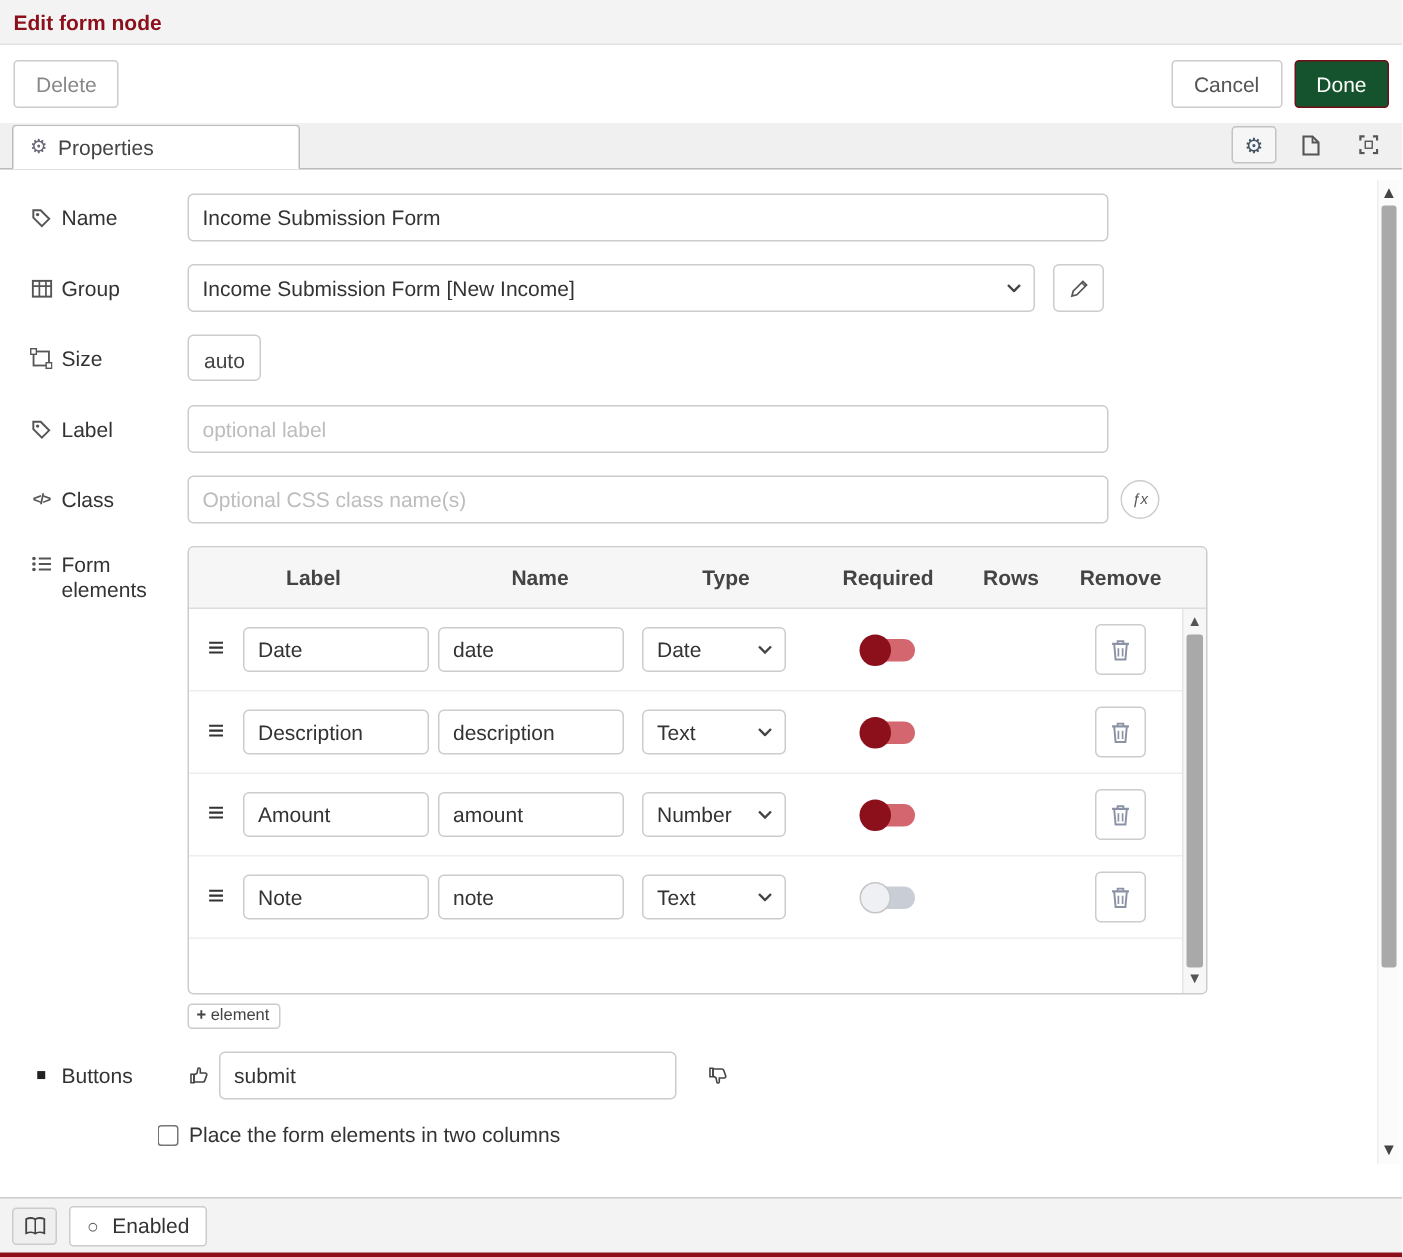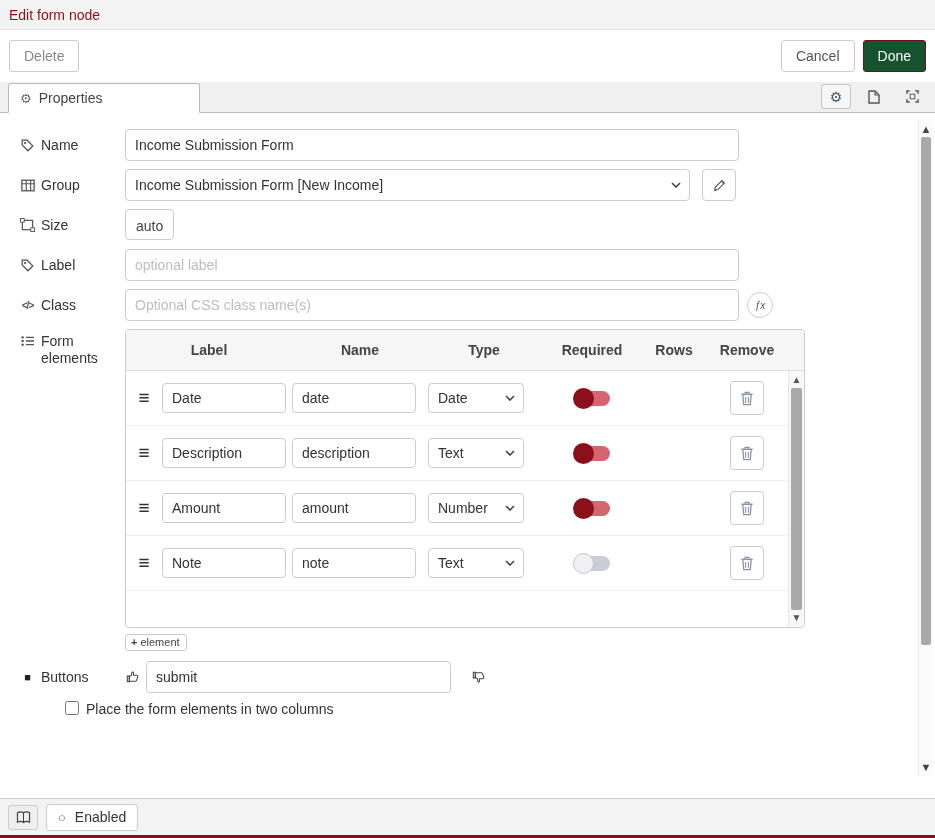--- a/index.html
+++ b/index.html
@@ -2,40 +2,40 @@
 <html><head>
 <meta charset="utf-8">
 <style>
   *{box-sizing:border-box;margin:0;padding:0}
   html,body{background:#fff}
   body{font-family:"Liberation Sans","DejaVu Sans",sans-serif;font-size:14px;color:#333}
   .dialog{position:relative;width:935px;height:838px;background:#fff;overflow:hidden}
 
   
   .dlg-header{height:30px;background:#f3f3f3;border-bottom:1px solid #e3e3e3;display:flex;align-items:center;padding:0 9px}
-  .dlg-title{color:#8C101C;font-weight:normal;font-size:14px}
+  .dlg-title{color:#8C101C;font-weight:bold;font-size:14px}
 
   
   .dlg-actions{height:52px;background:#fff;display:flex;align-items:center;padding:0 9px}
   .btn{height:32px;padding:0 14px;background:#fff;border:1px solid #ccc;border-radius:3px;font:inherit;color:#888;cursor:pointer}
   .btn.mid{color:#555}
   .btn.primary{background:#14532d;border-color:#701019;color:#fff;margin-left:8px}
   .spacer{flex:1}
 
   
   .tabbar{height:31px;background:#f0f0f0;border-bottom:1px solid #bbb;display:flex;align-items:flex-end;padding:0 8px;position:relative}
   .tab{height:30px;margin-bottom:-1px;width:192px;background:#fff;border:1px solid #bbb;border-bottom:1px solid #fff;border-radius:3px 3px 0 0;display:flex;align-items:center;gap:7px;padding:0 11px;color:#444;cursor:pointer}
   .tab .tab-gear{color:#667;font-size:13px}
   .tab-buttons{margin-left:auto;display:flex;align-items:center;gap:8px;margin-bottom:3px}
   .icon-btn{width:30px;height:25px;display:flex;align-items:center;justify-content:center;background:transparent;border:none;cursor:pointer;color:#555;font-size:14px}
   .icon-btn.framed{border:1px solid #c3c3c3;background:#f6f6f6;border-radius:3px;color:#456}
 
   
   .content{position:absolute;top:114px;left:0;right:0;bottom:40px;background:#fff;padding:15px 20px 0 20px;overflow:hidden}
-  .frow{display:flex;margin-bottom:8px}
+  .frow{display:flex;margin-bottom:15px}
   .flabel{width:105px;flex:none;display:flex;align-items:center;gap:6px;color:#333;height:32px}
   .flabel.top{align-items:flex-start;height:auto;padding-top:4px}
   .flabel .ltext{line-height:17px}
   .ictag{display:inline-flex;width:15px;justify-content:center;flex:none}
   .code-ic{font-size:10px;font-weight:bold;color:#555;letter-spacing:-1px}
   .sq-ic{font-size:11px;color:#222}
   input.text{height:32px;border:1px solid #ccc;border-radius:4px;padding:0 9px;font:inherit;color:#333;background:#fff;outline:none}
   input.text::placeholder{color:#bdbdbd}
   .w-main{width:614px}
   .select-wrap{position:relative}
@@ -80,21 +80,21 @@
 
   .add-el{margin-top:6px;align-self:flex-start;font-size:11px;padding:1px 6px 2px 5px;border:1px solid #ccc;border-radius:3px;background:#fff;color:#444;display:inline-flex;align-items:center;gap:3px;cursor:pointer}
   .add-el .plus{font-weight:bold;font-size:11px}
 
   
   .btn-inputs{display:flex;align-items:center}
   .btn-inputs .bic{display:inline-flex;width:16px;justify-content:center;margin-right:5px;flex:none}
   .btn-inputs input.text{width:305px}
 
   
-  .chk-row{margin-left:45px;display:flex;align-items:flex-start;gap:7px;margin-bottom:10px}
+  .chk-row{margin-left:85px;display:flex;align-items:flex-end;gap:7px;margin-bottom:10px}
   .chk-row input{width:14px;height:14px;cursor:pointer}
 
   
   .main-scroll{position:absolute;top:120px;right:2px;bottom:62px;width:15px;background:#fbfbfb;border-left:1px solid #eee}
   .main-scroll .sb-arrow{font-size:11px;color:#444}
   .main-thumb{position:absolute;left:2px;right:2px;top:17px;height:508px;background:#a9a9a9;border-radius:2px;cursor:pointer}
 
   
   .dlg-footer{position:absolute;left:0;right:0;bottom:3px;height:37px;background:#f3f3f3;border-top:1px solid #ccc;display:flex;align-items:center;padding:0 8px;gap:8px}
   .footer-icon-btn{width:30px;height:25px;border:1px solid #ccc;border-radius:3px;background:#efefef;display:flex;align-items:center;justify-content:center;cursor:pointer}

